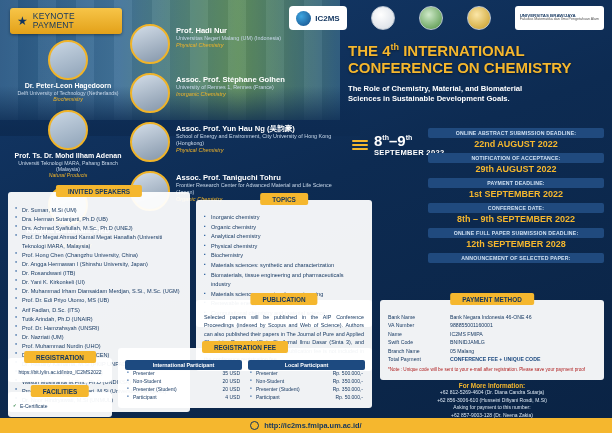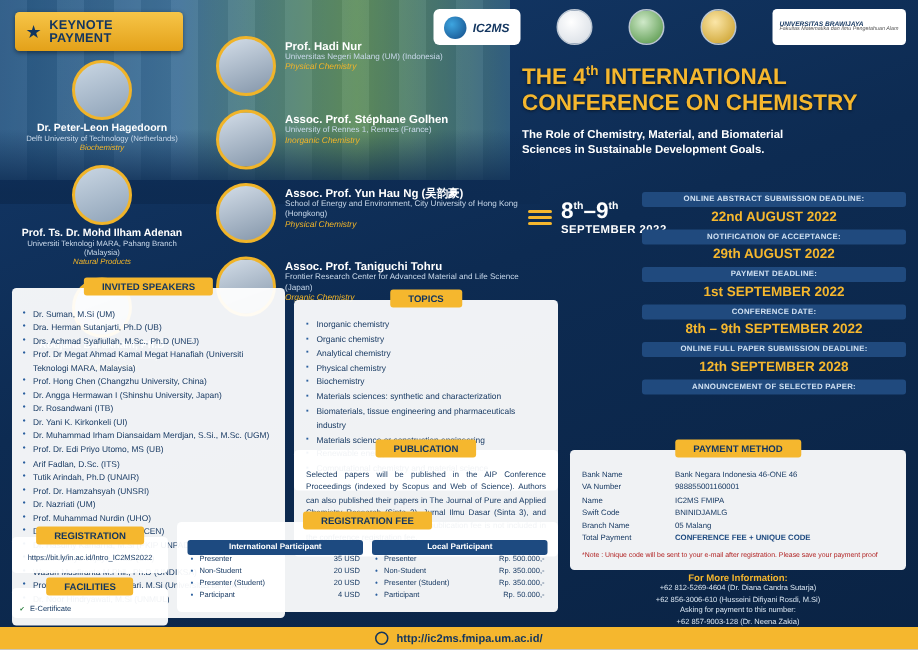--- a/index.html
+++ b/index.html
@@ -35,57 +35,57 @@
     position: absolute; left: 10px; top: 8px;
     width: 112px; height: 26px;
     background: linear-gradient(180deg,#f7c548,#e3a119);
     border-radius: 3px;
     display: flex; align-items: center; gap: 5px;
     padding: 0 7px;
     box-shadow: 0 1px 3px rgba(0,0,0,.4);
   }
   .keynote .star { color: #12355f; font-size: 12px; line-height: 1; }
   .keynote .txt {
-    color: #12355f; font-weight: bold; font-size: 8.5px; line-height: 1.05;
+    color: #12355f; font-weight: normal; font-size: 8.5px; line-height: 1.05;
     letter-spacing: .2px;
   }
 
   
   .spk-col { position: absolute; left: 6px; top: 40px; width: 124px; }
   .spk {
     display: flex; flex-direction: column; align-items: center;
     margin-bottom: 7px; text-align: center;
   }
   .ava {
     width: 40px; height: 40px; border-radius: 50%;
     border: 2px solid #f0b429;
     background: linear-gradient(160deg,#c9d6e3,#8fa3b8);
     margin-bottom: 2px;
   }
   .spk .nm { color: #ffffff; font-size: 7px; font-weight: bold; line-height: 1.15; }
   .spk .af { color: #c8d8ea; font-size: 5.2px; line-height: 1.2; }
   .spk .fl { color: #f0b429; font-size: 5.2px; font-style: italic; line-height: 1.2; }
 
   
-  .spk2-col { position: absolute; left: 144px; top: 24px; width: 210px; }
+  .spk2-col { position: absolute; left: 130px; top: 24px; width: 210px; }
   .spk2 { display: flex; gap: 6px; margin-bottom: 9px; align-items: flex-start; }
   .spk2 .ava2 {
     width: 40px; height: 40px; border-radius: 50%;
     border: 2px solid #f0b429; flex: 0 0 auto;
     background: linear-gradient(160deg,#d3dde8,#8496aa);
   }
   .spk2 .info { padding-top: 2px; }
   .spk2 .nm { color: #ffffff; font-size: 7.6px; font-weight: bold; line-height: 1.2; }
   .spk2 .af { color: #c8d8ea; font-size: 5.4px; line-height: 1.25; }
   .spk2 .fl { color: #f0b429; font-size: 5.6px; font-style: italic; line-height: 1.3; }
 
   
   .logos {
     position: absolute; right: 8px; top: 6px;
-    display: flex; align-items: center; gap: 24px; font-style: italic;
+    display: flex; align-items: center; gap: 24px;
   }
   .logo-pill {
     background: #ffffff; border-radius: 4px;
     padding: 3px 7px; display: flex; align-items: center; gap: 4px;
     height: 24px;
   }
   .logo-pill .mark {
     width: 15px; height: 15px; border-radius: 50%;
     background: radial-gradient(circle at 35% 35%, #3da5e0, #134a86);
   }

